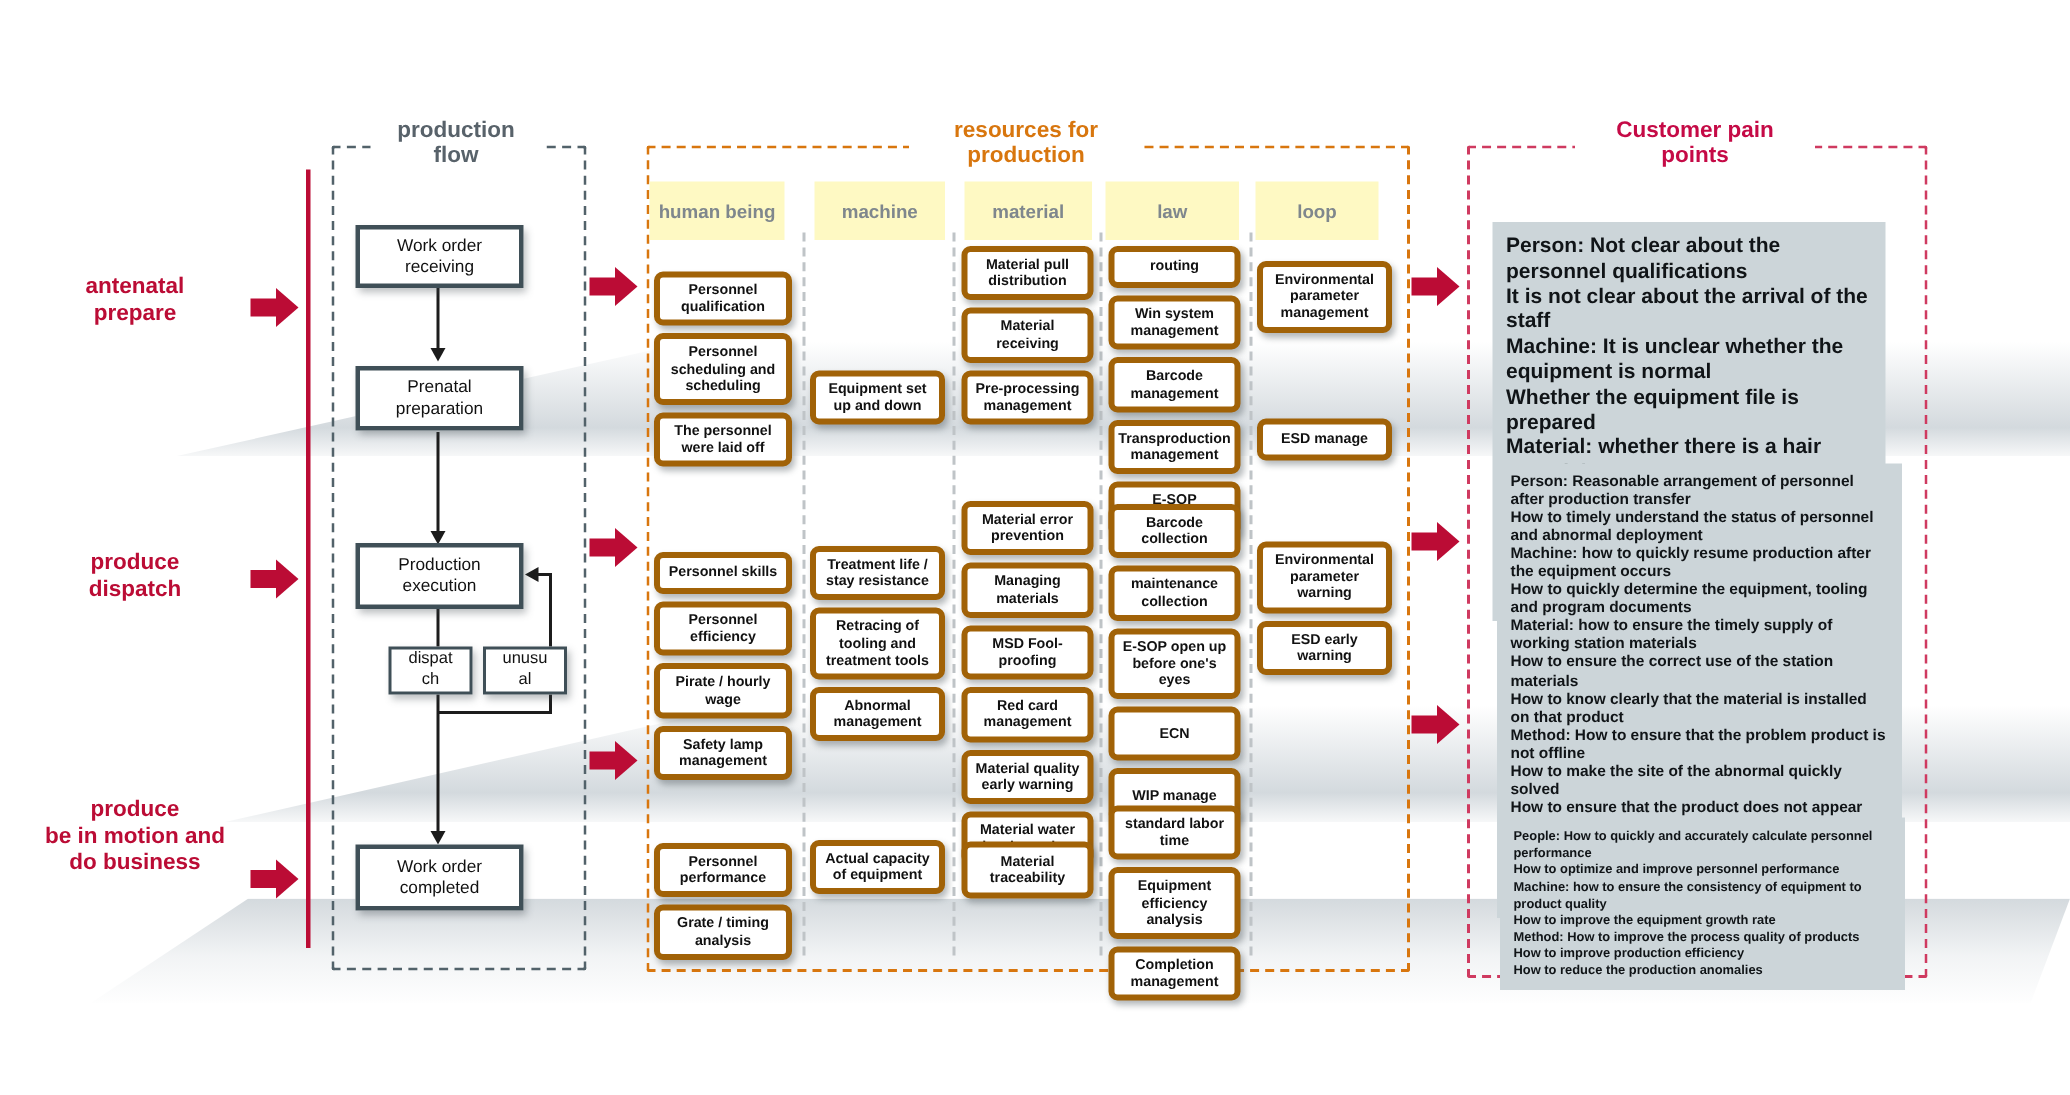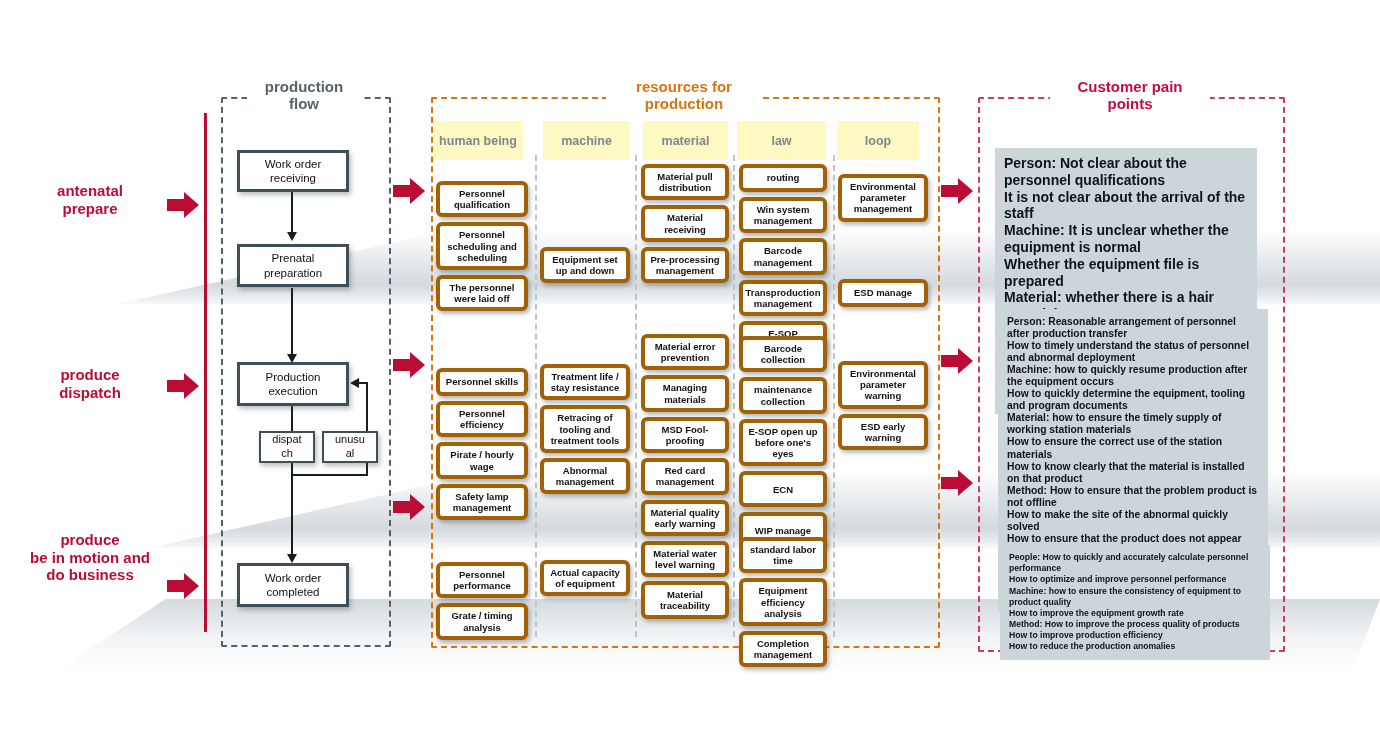--- a/index.html
+++ b/index.html
@@ -217,21 +217,21 @@
   </div>
 
   <div class="abs rcol" style="left:436px;top:562px;width:92px;">
     <div class="rbox">Personnel performance</div>
     <div class="rbox">Grate / timing analysis</div>
   </div>
   <div class="abs rcol" style="left:540px;top:560px;width:90px;">
     <div class="rbox">Actual capacity of equipment</div>
   </div>
   <div class="abs rcol" style="left:641px;top:561px;width:88px;">
-    <div class="rbox" style="min-height:24px;margin-top:20px;">Material traceability</div>
+    <div class="rbox" style="min-height:24px;">Material traceability</div>
   </div>
   <div class="abs rcol" style="left:739px;top:537px;width:88px;">
     <div class="rbox">standard labor time</div>
     <div class="rbox">Equipment efficiency analysis</div>
     <div class="rbox">Completion management</div>
   </div>
 
   <div class="abs red-arrow" style="left:941px;top:178px;">
       <span class="shaft"></span>
       <span class="head"></span>

